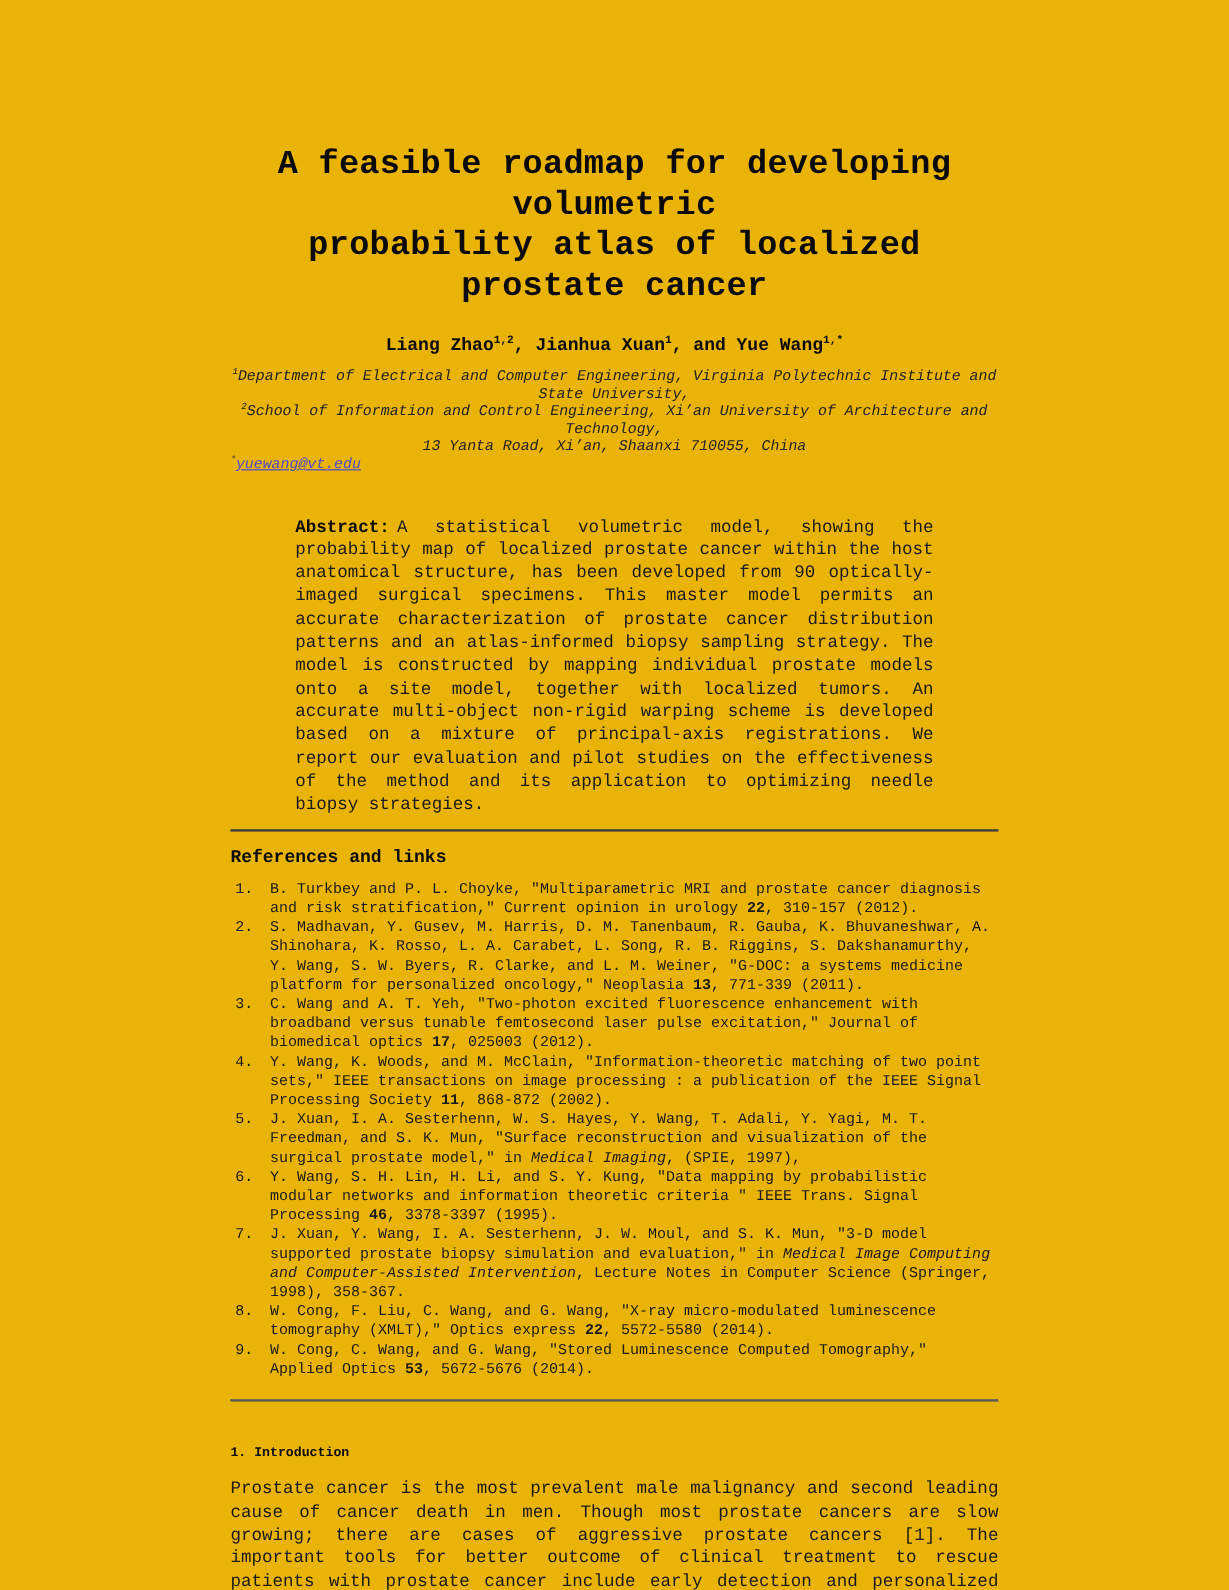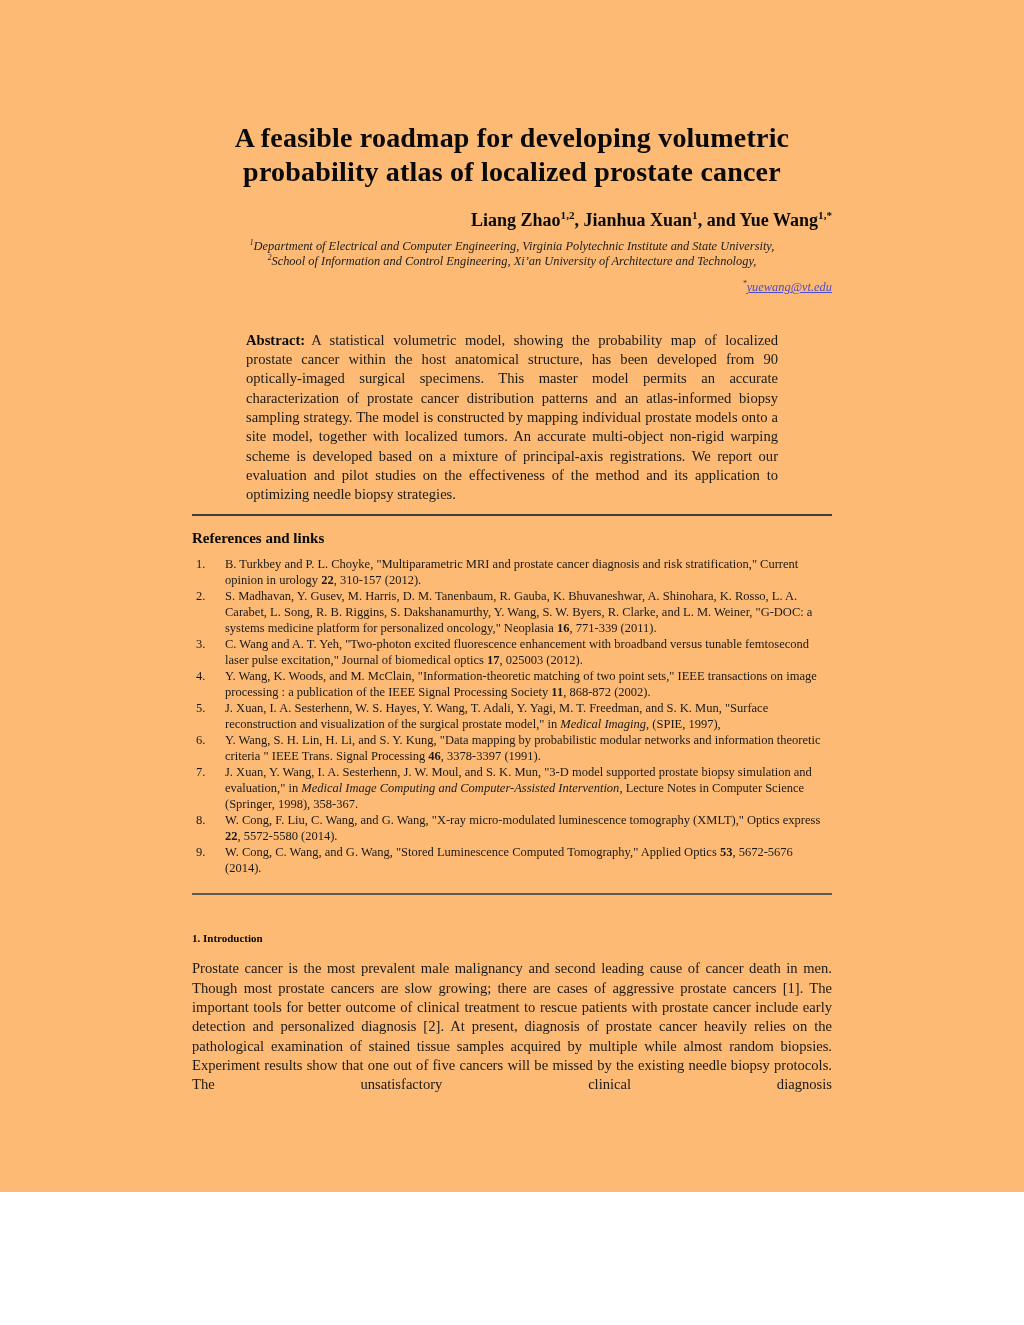--- a/index.html
+++ b/index.html
@@ -1,47 +1,47 @@
 <!DOCTYPE html>
 <html><head>
 <meta charset="utf-8">
 <style>
   html, body { margin: 0; padding: 0; background: #ffffff; }
   .page {
-    width: 1024px; height: 1192px;
-    background: #fdba74;
+    width: 1024px; height: 1325px;
+    background: #eab308;
     position: relative;
     overflow: hidden;
-    font-family: Liberation Serif, serif;
+    font-family: Liberation Mono, monospace;
     color: #1c1c1c;
   }
   .content { width: 640px; margin: 0 auto; padding-top: 121px; }
 
   .title {
     margin: 0; font-size: 28px; line-height: 34px;
     text-align: center; font-weight: bold; color: #0a0a0a;
     letter-spacing: 0.2px;
   }
   .title-line { display: block; }
 
   .authors {
-    margin-top: 22px; text-align: right; font-weight: bold;
-    font-size: 18px; line-height: 19px; color: #0a0a0a;
+    margin-top: 22px; text-align: center; font-weight: bold;
+    font-size: 15px; line-height: 19px; color: #0a0a0a;
   }
   .sup { font-size: 0.62em; vertical-align: super; line-height: 0; }
 
   .affiliations {
     margin-top: 9px; font-style: italic; text-align: center;
     font-size: 12.4px; line-height: 14.6px; color: #222;
   }
   .affil-line { display: block; }
 
   .email-line {
-    text-align: right; font-style: italic;
-    font-size: 12.4px; line-height: 14.6px; color: #222; margin-top: 12px;
+    text-align: left; font-style: italic;
+    font-size: 12.4px; line-height: 14.6px; color: #222;
   }
   .email-line .sup { color: #333; }
   .email-link { text-decoration: underline; cursor: pointer; }
 
   .abstract {
     margin: 36px 54px 0 54px;
     text-align: justify;
     font-size: 14.6px; line-height: 19.3px; color: #1a1a1a;
   }
   .abstract-label { font-weight: bold; margin-right: 6px; color: #0a0a0a; }
@@ -72,56 +72,57 @@
     <h1 class="title">
       <span class="title-line">A feasible roadmap for developing volumetric</span>
       <span class="title-line">probability atlas of localized prostate cancer</span>
     </h1>
 
     <div class="authors"><span>Liang Zhao</span><sup class="sup">1,2</sup><span>, Jianhua Xuan</span><sup class="sup">1</sup><span>, and Yue Wang</span><sup class="sup">1,*</sup></div>
 
     <div class="affiliations">
         <span class="affil-line"><sup class="sup">1</sup><span>Department of Electrical and Computer Engineering, Virginia Polytechnic Institute and State University,</span></span>
         <span class="affil-line"><sup class="sup">2</sup><span>School of Information and Control Engineering, Xi’an University of Architecture and Technology,</span></span>
+        <span class="affil-line"><span>13 Yanta Road, Xi’an, Shaanxi 710055, China</span></span>
       </div>
 
     <div class="email-line"><sup class="sup">*</sup><a class="email-link" style="color: rgb(79, 74, 200);">yuewang@vt.edu</a></div>
 
     <div class="abstract">
       <span class="abstract-label">Abstract:</span><span class="abstract-text">A statistical volumetric model, showing the probability map of localized prostate cancer within the host anatomical structure, has been developed from 90 optically-imaged surgical specimens. This master model permits an accurate characterization of prostate cancer distribution patterns and an atlas-informed biopsy sampling strategy. The model is constructed by mapping individual prostate models onto a site model, together with localized tumors. An accurate multi-object non-rigid warping scheme is developed based on a mixture of principal-axis registrations. We report our evaluation and pilot studies on the effectiveness of the method and its application to optimizing needle biopsy strategies.</span>
     </div>
 
     <hr class="rule">
 
     <h2 class="refs-heading">References and links</h2>
 
     <div class="refs-list">
         <div class="ref-item">
           <span class="ref-num">1.</span>
           <span class="ref-text"><span>B. Turkbey and P. L. Choyke, "Multiparametric MRI and prostate cancer diagnosis and risk stratification," Current opinion in urology </span><b>22</b><span>, 310-157 (2012).</span></span>
         </div>
         <div class="ref-item">
           <span class="ref-num">2.</span>
-          <span class="ref-text"><span>S. Madhavan, Y. Gusev, M. Harris, D. M. Tanenbaum, R. Gauba, K. Bhuvaneshwar, A. Shinohara, K. Rosso, L. A. Carabet, L. Song, R. B. Riggins, S. Dakshanamurthy, Y. Wang, S. W. Byers, R. Clarke, and L. M. Weiner, "G-DOC: a systems medicine platform for personalized oncology," Neoplasia </span><b>16</b><span>, 771-339 (2011).</span></span>
+          <span class="ref-text"><span>S. Madhavan, Y. Gusev, M. Harris, D. M. Tanenbaum, R. Gauba, K. Bhuvaneshwar, A. Shinohara, K. Rosso, L. A. Carabet, L. Song, R. B. Riggins, S. Dakshanamurthy, Y. Wang, S. W. Byers, R. Clarke, and L. M. Weiner, "G-DOC: a systems medicine platform for personalized oncology," Neoplasia </span><b>13</b><span>, 771-339 (2011).</span></span>
         </div>
         <div class="ref-item">
           <span class="ref-num">3.</span>
           <span class="ref-text"><span>C. Wang and A. T. Yeh, "Two-photon excited fluorescence enhancement with broadband versus tunable femtosecond laser pulse excitation," Journal of biomedical optics </span><b>17</b><span>, 025003 (2012).</span></span>
         </div>
         <div class="ref-item">
           <span class="ref-num">4.</span>
           <span class="ref-text"><span>Y. Wang, K. Woods, and M. McClain, "Information-theoretic matching of two point sets," IEEE transactions on image processing : a publication of the IEEE Signal Processing Society </span><b>11</b><span>, 868-872 (2002).</span></span>
         </div>
         <div class="ref-item">
           <span class="ref-num">5.</span>
           <span class="ref-text"><span>J. Xuan, I. A. Sesterhenn, W. S. Hayes, Y. Wang, T. Adali, Y. Yagi, M. T. Freedman, and S. K. Mun, "Surface reconstruction and visualization of the surgical prostate model," in </span><i>Medical Imaging</i><span>, (SPIE, 1997),</span></span>
         </div>
         <div class="ref-item">
           <span class="ref-num">6.</span>
-          <span class="ref-text"><span>Y. Wang, S. H. Lin, H. Li, and S. Y. Kung, "Data mapping by probabilistic modular networks and information theoretic criteria " IEEE Trans. Signal Processing </span><b>46</b><span>, 3378-3397 (1991).</span></span>
+          <span class="ref-text"><span>Y. Wang, S. H. Lin, H. Li, and S. Y. Kung, "Data mapping by probabilistic modular networks and information theoretic criteria " IEEE Trans. Signal Processing </span><b>46</b><span>, 3378-3397 (1995).</span></span>
         </div>
         <div class="ref-item">
           <span class="ref-num">7.</span>
           <span class="ref-text"><span>J. Xuan, Y. Wang, I. A. Sesterhenn, J. W. Moul, and S. K. Mun, "3-D model supported prostate biopsy simulation and evaluation," in </span><i>Medical Image Computing and Computer-Assisted Intervention</i><span>, Lecture Notes in Computer Science (Springer, 1998), 358-367.</span></span>
         </div>
         <div class="ref-item">
           <span class="ref-num">8.</span>
           <span class="ref-text"><span>W. Cong, F. Liu, C. Wang, and G. Wang, "X-ray micro-modulated luminescence tomography (XMLT)," Optics express </span><b>22</b><span>, 5572-5580 (2014).</span></span>
         </div>
         <div class="ref-item">

